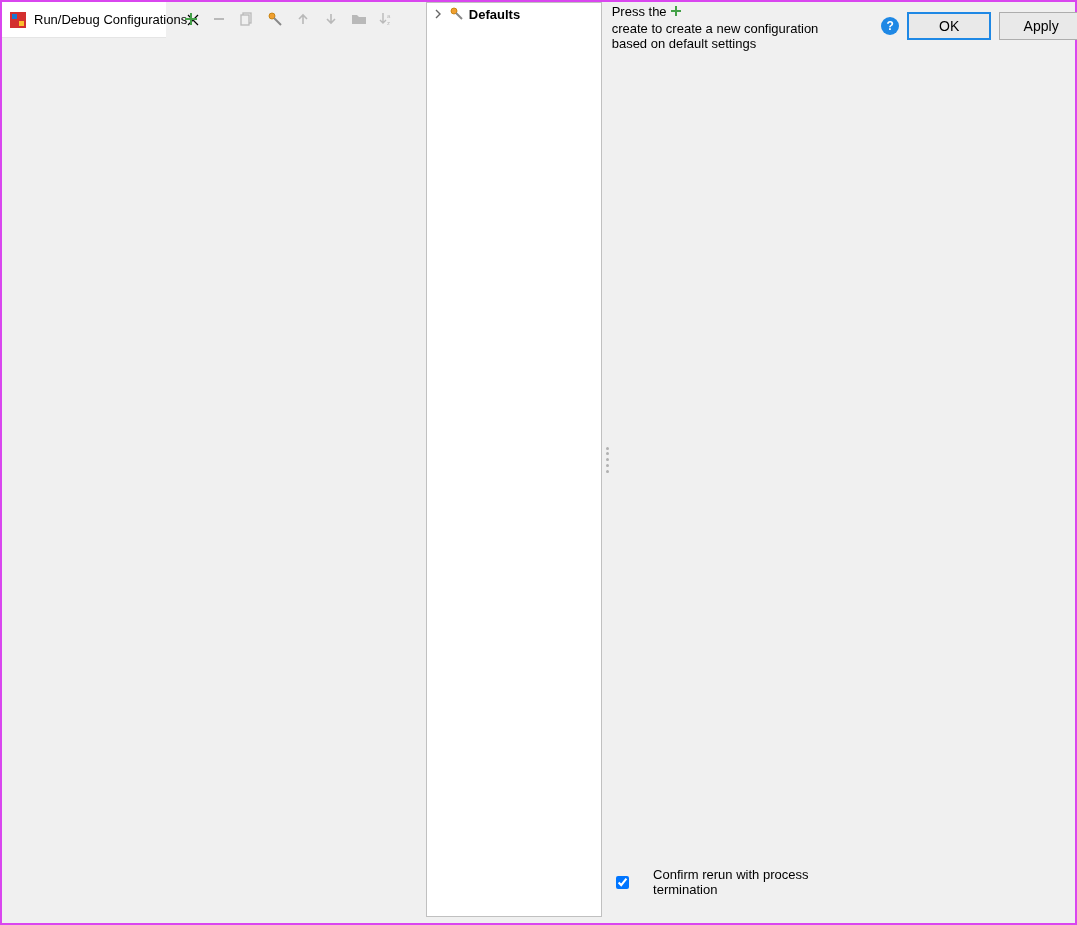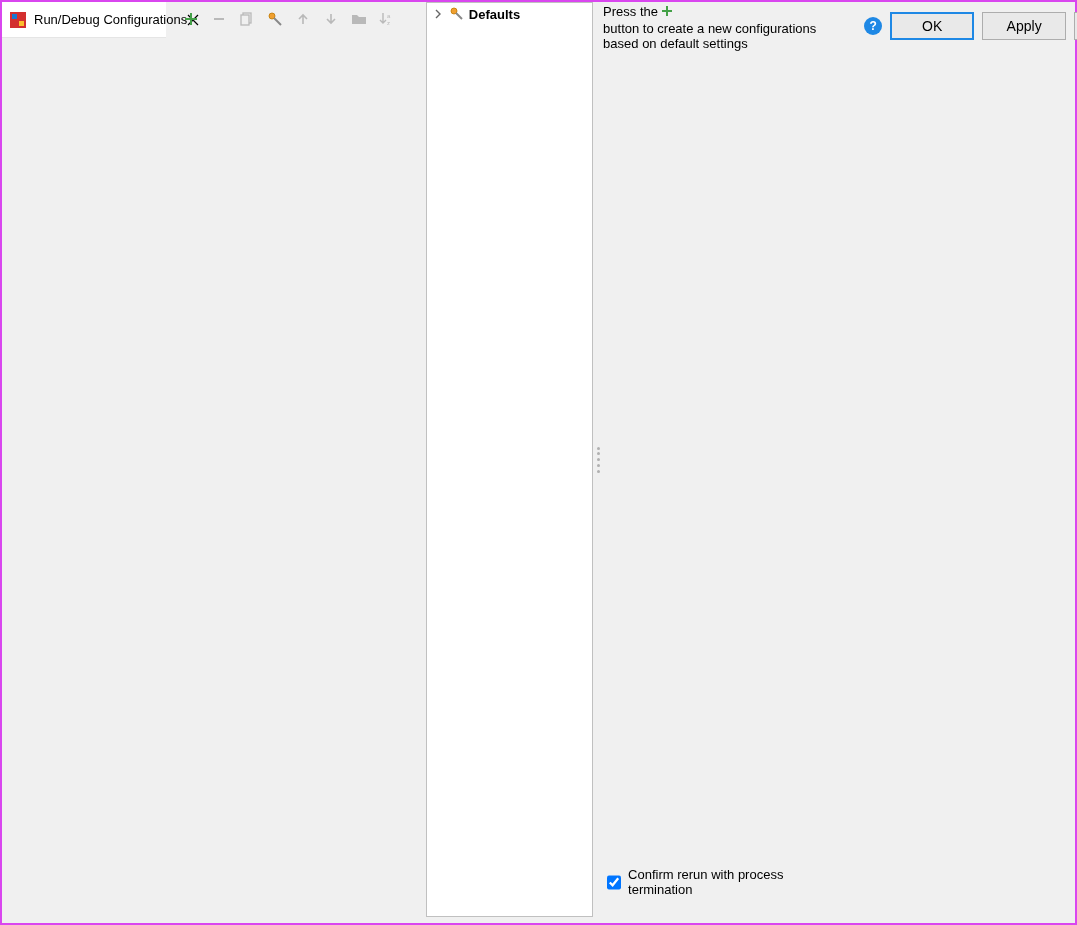--- a/index.html
+++ b/index.html
@@ -93,21 +93,21 @@
     width:5px; height:26px;
     display:flex; flex-direction:column; justify-content:space-between;
   }
   .split-handle div { width:3px; height:3px; background:#b0b0b0; border-radius:50%; margin-left:1px; }
 
   .bottom-options {
     margin-top:auto;
     padding-bottom: 4px;
   }
   .checkbox-row {
-    display:flex; align-items:center; gap:4px;
+    display:flex; align-items:center; gap:21px;
     margin-bottom: 16px;
     justify-content: flex-end;
   }
   .checkbox-row input[type=checkbox]{ width:15px; height:15px; }
   .limit-row {
     display:flex; align-items:center; gap:8px;
   }
   .limit-row input[type=text]{
     width:34px; height:24px; border:1px solid #c0c0c0; padding:2px 4px; font-size:13px; background:#fff;
   }
@@ -260,21 +260,21 @@
           <div></div>
       </div>
 
       <div class="hint">
         <span>Press the</span>
         <span class="plus-inline">
           <svg width="14" height="14" viewBox="0 0 14 14">
               <path d="M7 2 V12 M2 7 H12" stroke="#43a047" stroke-width="2"></path>
             </svg>
         </span>
-        <span>button to create a new configurations based on default settings</span>
+        <span>create to create a new configuration based on default settings</span>
       </div>
 
       <div class="bottom-options">
         <div class="checkbox-row">
           <input type="checkbox" checked="" style="">
           <span>Confirm rerun with process termination</span>
         </div>
       </div>
     </div>
   </div>

